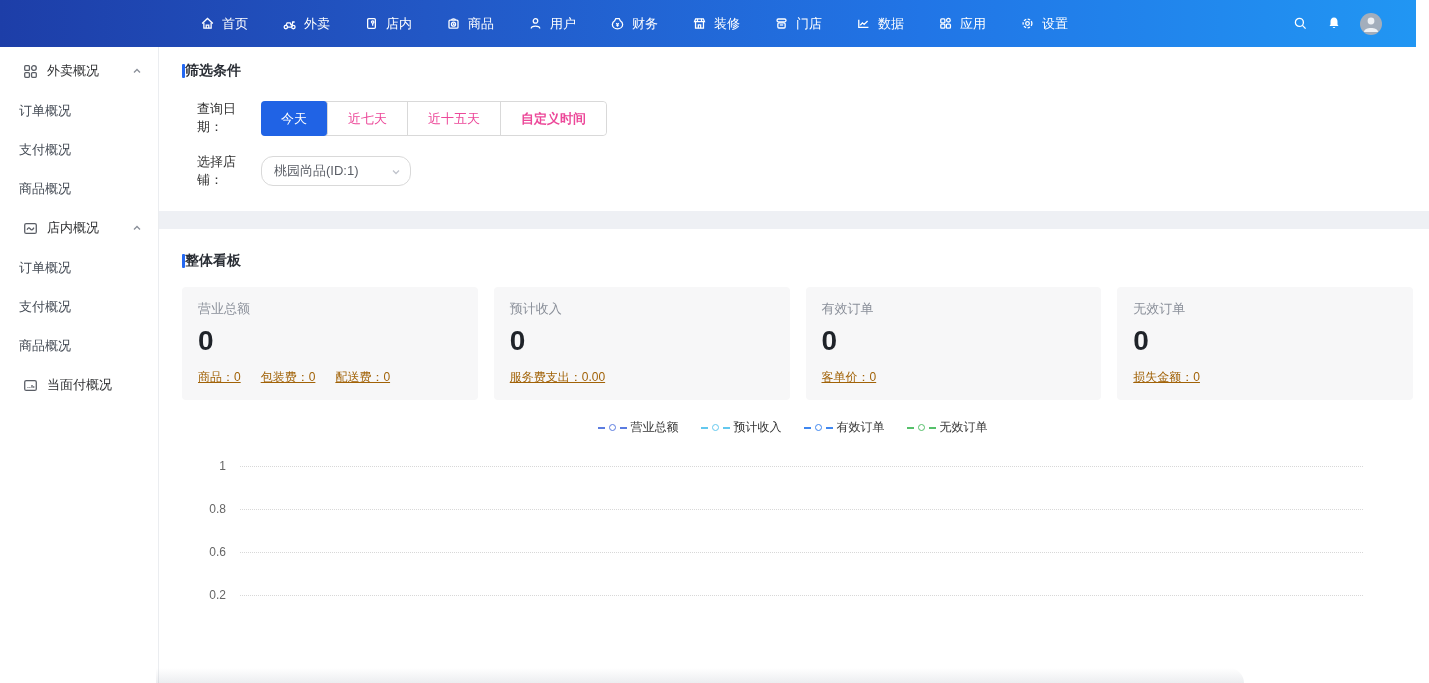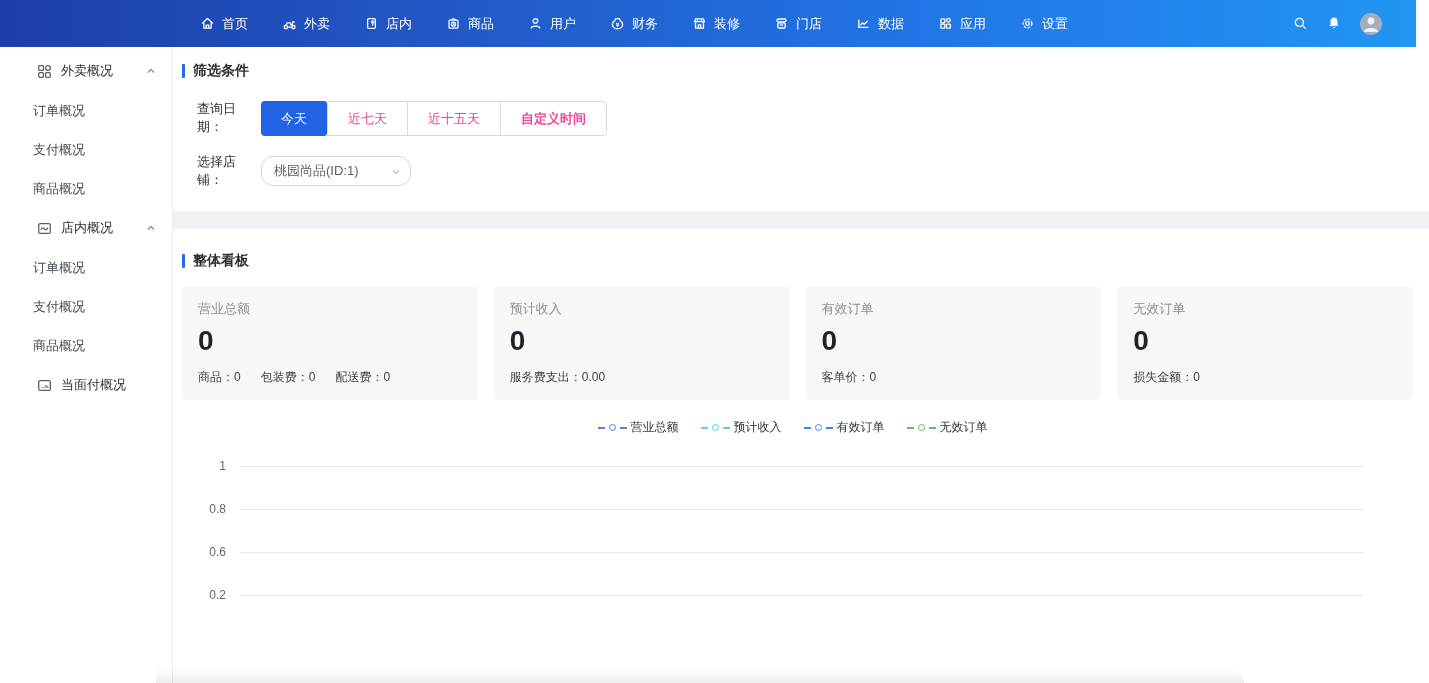--- a/index.html
+++ b/index.html
@@ -12,33 +12,33 @@
     display:flex; align-items:center; padding-left:200px; color:#fff; z-index:20; }
   .nav-item { display:flex; align-items:center; gap:7px; font-size:13px;
     margin-right:34px; cursor:pointer; white-space:nowrap; }
   .nav-item svg { width:15px; height:15px; display:block; }
   .nav-right { margin-left:auto; display:flex; align-items:center; gap:19px; padding-right:34px; }
   .nav-right svg { display:block; }
   .avatar { width:22px; height:22px; border-radius:50%; background:#a3aebc;
     display:flex; align-items:flex-end; justify-content:center; overflow:hidden; }
 
   
-  .sidebar { position:absolute; left:18px; top:47px; bottom:0; width:155px;
+  .sidebar { position:absolute; left:4px; top:47px; bottom:0; width:155px;
     background:#fff; border-right:1px solid #ebedf0; z-index:10; padding-top:4px; }
   .side-group-header { height:40px; display:flex; align-items:center; gap:9px;
     padding:0 16px 0 19px; font-size:13px; color:#303133; cursor:pointer; }
   .side-group-header svg.gicon { width:15px; height:15px; }
   .side-group-header .chev { margin-left:auto; }
   .side-item { height:39px; display:flex; align-items:center; padding-left:15px;
     font-size:13px; color:#434a54; cursor:pointer; }
 
   
   .main { position:absolute; left:156px; top:47px; right:0; bottom:0; background:#fff; }
   .panel { background:#fff; }
-  .sec-title { display:flex; align-items:center; gap:8px; margin:15px 0 0 26px; }
+  .sec-title { display:flex; align-items:center; margin:15px 0 0 26px; }
   .sec-bar { width:3px; height:14px; background:#2468f2; border-radius:1px; }
   .sec-text { font-size:14px; font-weight:bold; color:#2b2f36; }
 
   .filter-row { display:flex; align-items:center; margin:20px 0 0 41px; }
   .filter-label { font-size:13px; color:#333; width:64px; }
   .btn-group { display:inline-flex; border:1px solid #d9d9d9; border-radius:4px; margin-left:0; }
   .seg-btn { height:33px; line-height:33px; padding:0 20px; font-size:13px; color:#ec4899;
     background:#fff; border:none; border-right:1px solid #d9d9d9; cursor:pointer; }
   .seg-btn:last-child { border-right:none; border-radius:0 4px 4px 0;font-weight:bold; }
   .seg-btn.active { background:#2063e5; color:#ffffff; border-radius:4px; margin:-1px 0 -1px -1px;
@@ -47,21 +47,21 @@
     border-radius:12px; display:flex; align-items:center; padding:0 26px 0 12px;
     font-size:13px; color:#5a5e66; cursor:pointer; background:#fff; }
   .select-box .chev { position:absolute; right:9px; top:10px; }
 
   .gray-band { height:18px; background:#eef0f4; margin-top:22px; }
 
   .cards-row { display:flex; gap:16px; margin:17px 16px 0 26px; }
   .stat-card { flex:1; background:#f7f7f8; border-radius:4px; padding:13px 16px; height:113px; }
   .stat-title { font-size:13px; color:#8a8f99; }
   .stat-value { font-size:28px; font-weight:bold; color:#1f2329; margin-top:7px; }
-  .stat-details { display:flex; gap:20px; margin-top:12px; font-size:12px; color:#404040; }
+  .stat-details { display:flex; gap:20px; margin-top:12px; font-size:12px; color:#a16207;text-decoration:underline; }
 
   .legend-row { display:flex; justify-content:center; align-items:center; gap:22px; margin-top:19px; }
   .legend-item { display:flex; align-items:center; gap:4px; font-size:12px; color:#333; cursor:pointer; }
   .lg-line { width:7px; height:2px; }
   .lg-circle { width:7px; height:7px; border-radius:50%; background:#fff; border:1.5px solid; }
 
   .chart { position:relative; margin:30px 66px 0 26px; }
   .tick { position:relative; height:43px; }
   .tick .lbl { position:absolute; left:0; top:-7px; width:44px; text-align:right;
     font-size:12px; color:#666; }

